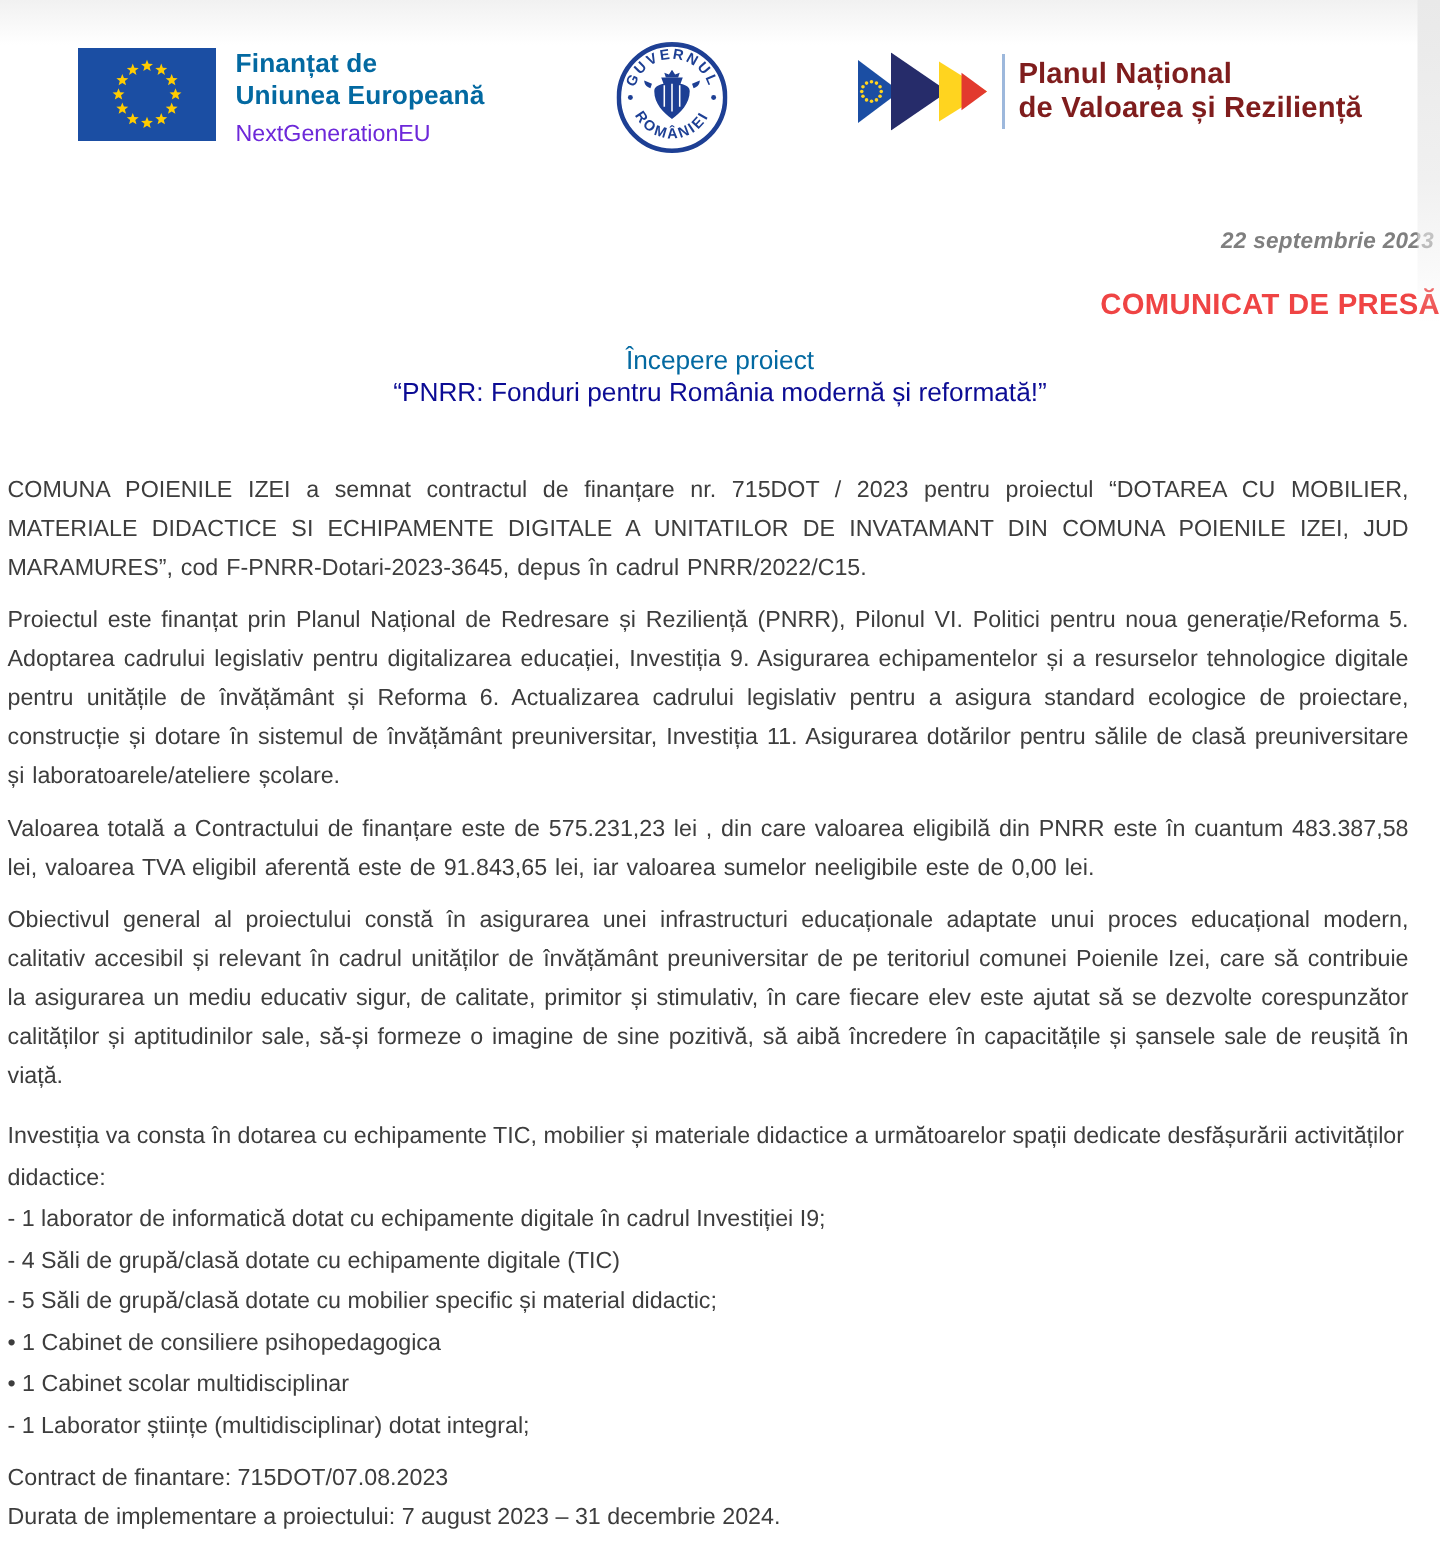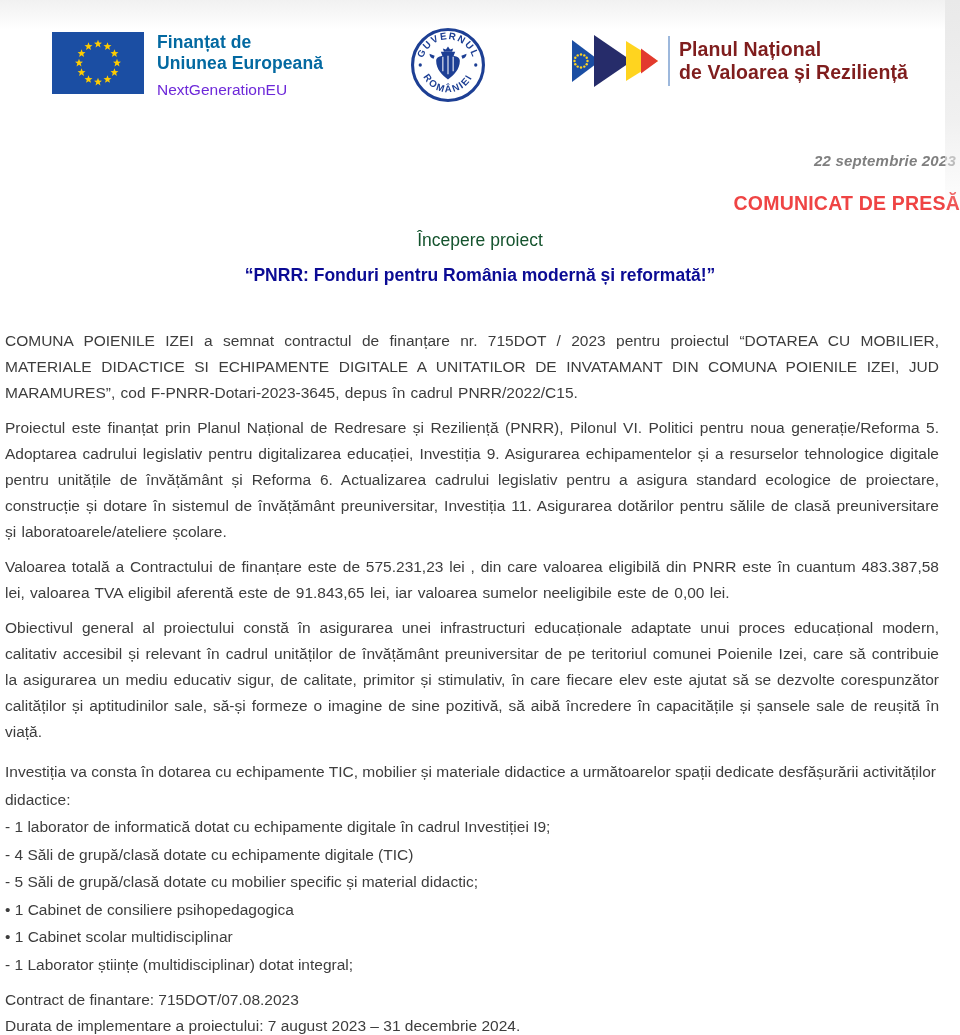--- a/index.html
+++ b/index.html
@@ -43,25 +43,25 @@
     margin-top:44px;padding-right:4px;
     text-align:right;
     color:#7f7f7f;font-size:15px;font-weight:bold;font-style:italic;letter-spacing:.2px;
   }
   .press-title{
     margin-top:23px;text-align:right;
     color:#ef4444;font-size:19.5px;font-weight:bold;letter-spacing:.2px;
   }
   .press-subtitle{
     margin-top:15px;text-align:center;
-    color:#14532d;font-size:17.5px;font-weight:400;
+    color:#0369a1;font-size:17.5px;font-weight:400;
   }
   .press-quote{
-    margin-top:14px;text-align:center;
-    color:#0b0b94;font-size:17.5px;font-weight:bold;
+    text-align:center;
+    color:#0b0b94;font-size:17.5px;font-weight:normal;
   }
   
   .content{padding:0 5px;margin-top:42px;}
   .para{
     font-size:15.5px;line-height:26px;text-align:justify;
     margin:0 16px 9px 0;word-spacing:1px;
   }
   .invest{margin-top:13px;}
   .invest-line{font-size:15.5px;line-height:27.5px;margin:0;}
   .details{margin-top:9px;}

